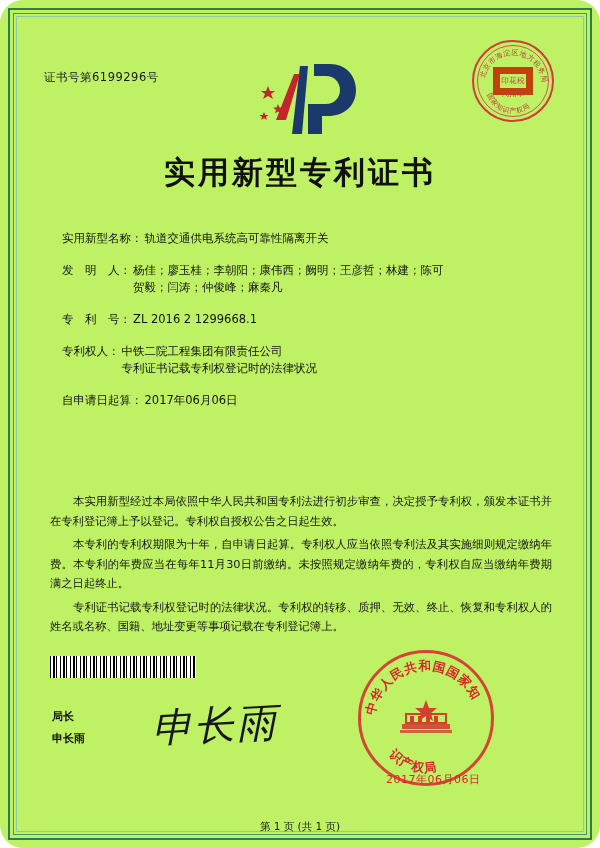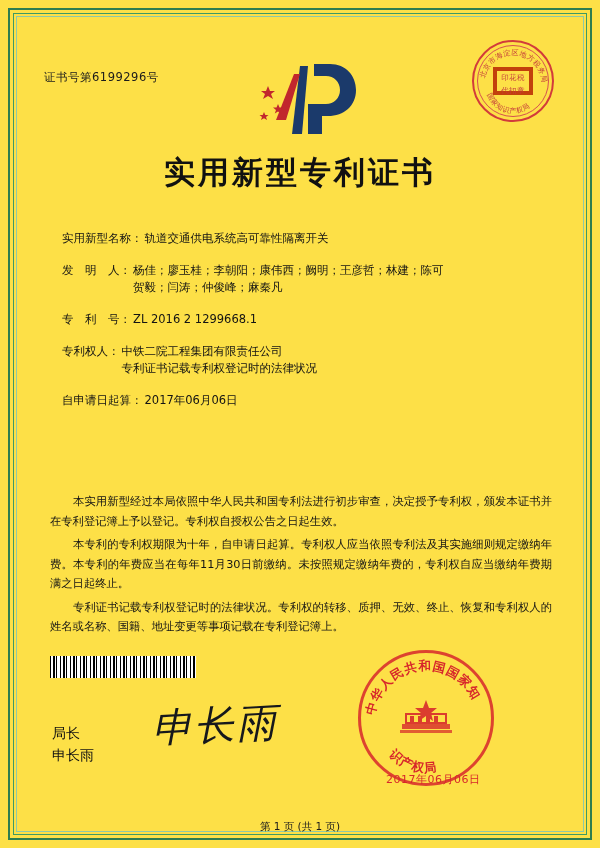--- a/index.html
+++ b/index.html
@@ -7,22 +7,23 @@
     padding: 0;
     background: #ffffff;
   }
   body {
     font-family: "DejaVu Sans", sans-serif;
   }
   .page {
     position: relative;
     width: 600px;
     height: 848px;
-    background: #fde047;
+    background: #bef264;
     overflow: hidden;
+    border-radius: 23px;
   }
   
   .border-outer {
     position: absolute;
     left: 8px;
     top: 8px;
     right: 8px;
     bottom: 8px;
     border: 2px solid #2e7d4f;
   }
@@ -91,21 +92,21 @@
     left: 5px; top: 5px;
     width: 72px; height: 72px;
     border: 1px solid #d6504f;
     border-radius: 50%;
     box-sizing: border-box;
   }
   .tax-stamp .inner-box {
     position: absolute;
     left: 21px; top: 27px;
     width: 40px; height: 28px;
-    border: 4px solid #c2410c;
+    border: 7px solid #c2410c;
     box-sizing: border-box;
     color: #c43b3b;
     font-size: 7.5px;
     line-height: 13px;
     text-align: center;
     letter-spacing: 0.4px;
   }
   .tax-stamp .arc-text {
     position: absolute;
     left: 0; top: 0;
@@ -183,24 +184,25 @@
       repeating-linear-gradient(90deg,
         #000 0px, #000 1px, #fff 1px, #fff 3px,
         #000 3px, #000 5px, #fff 5px, #fff 6px,
         #000 6px, #000 7px, #fff 7px, #fff 10px);
   }
 
   
   .sig-label {
     position: absolute;
     left: 30px;
-    top: 700px;
-    font-size: 14px;
+    top: 684px;
+    font-size: 11px;
     line-height: 22px;
     color: #111;
+    font-weight: bold;
   }
   .sig-hand {
     position: absolute;
     left: 130px;
     top: 676px;
     font-family: "DejaVu Serif", serif;
     font-size: 40px;
     color: #16181c;
     font-style: italic;
     letter-spacing: 2px;

